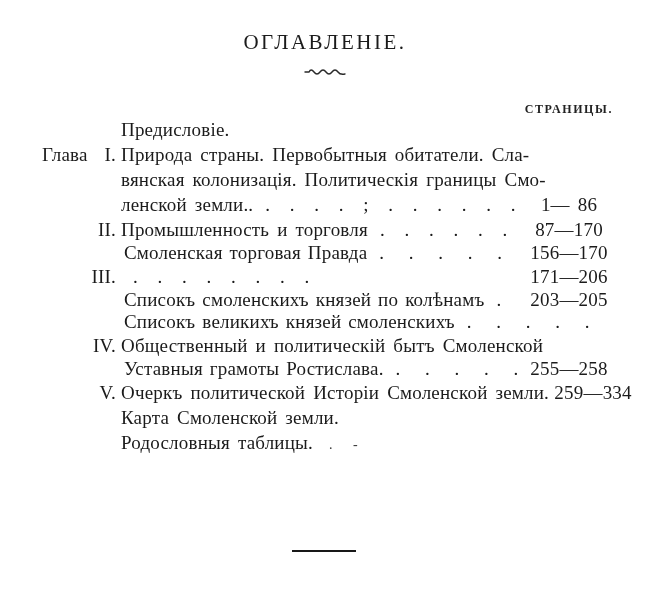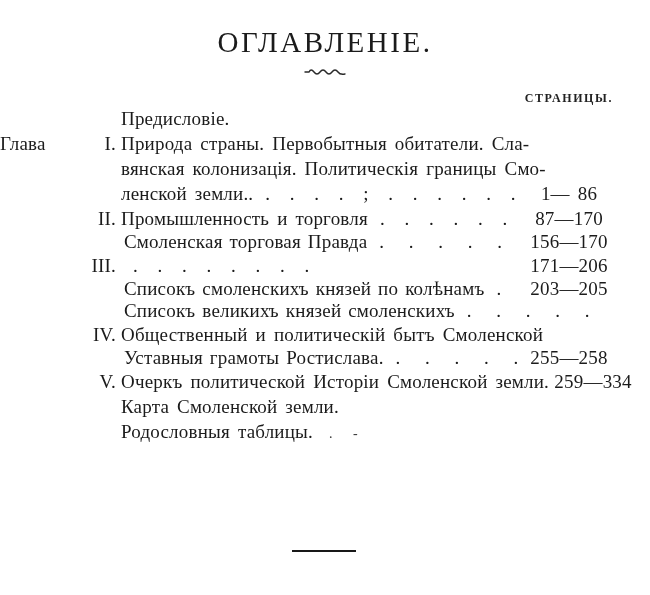--- a/index.html
+++ b/index.html
@@ -11,35 +11,35 @@
     position: relative;
     width: 650px;
     height: 595px;
     background: #ffffff;
     overflow: hidden;
     font-family: "Liberation Serif", "DejaVu Serif", serif;
     color: #1b1b1b;
   }
   .title {
     margin: 26px 0 0 0;
-    font-size: 29px;
+    font-size: 21px;
     font-weight: 400;
     line-height: 32px;
     text-align: center;
     letter-spacing: 2.5px;
     color: #1b1b1b;
   }
   .ornament {
     margin-top: 9px;
     text-align: center;
     line-height: 10px;
     height: 10px;
   }
   .colhead {
-    margin-top: 14px;
+    margin-top: 25px;
     margin-right: 37px;
     text-align: right;
     font-size: 12px;
     font-weight: 700;
     letter-spacing: 1.6px;
     line-height: 15px;
     color: #222;
   }
   .toc {
     padding-right: 37px;
@@ -59,20 +59,21 @@
     line-height: 22px;
     word-spacing: 2px;
     letter-spacing: 0.2px;
   }
   .prefix {
     flex: none;
     box-sizing: border-box;
     width: 121px;
     display: flex;
     align-items: baseline;
+    padding-left: 42px;
     padding-right: 5px;
     justify-content: flex-end;
     white-space: nowrap;
   }
   .glava { margin-right: auto; }
   .row.sub .prefix { width: 124px; }
   .text {
     flex: none;
     white-space: nowrap;
   }

